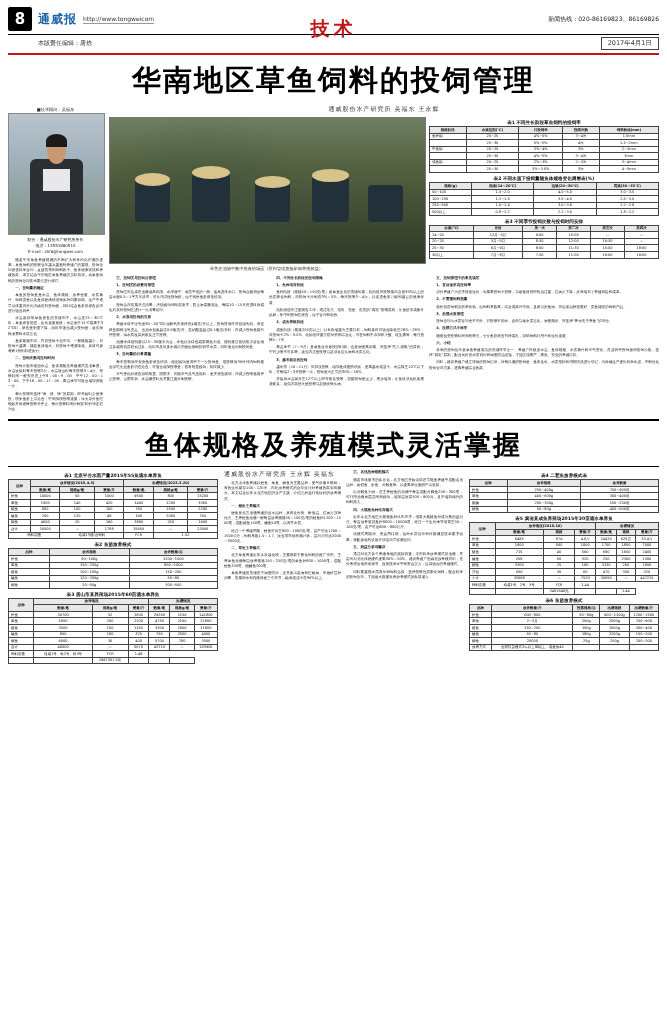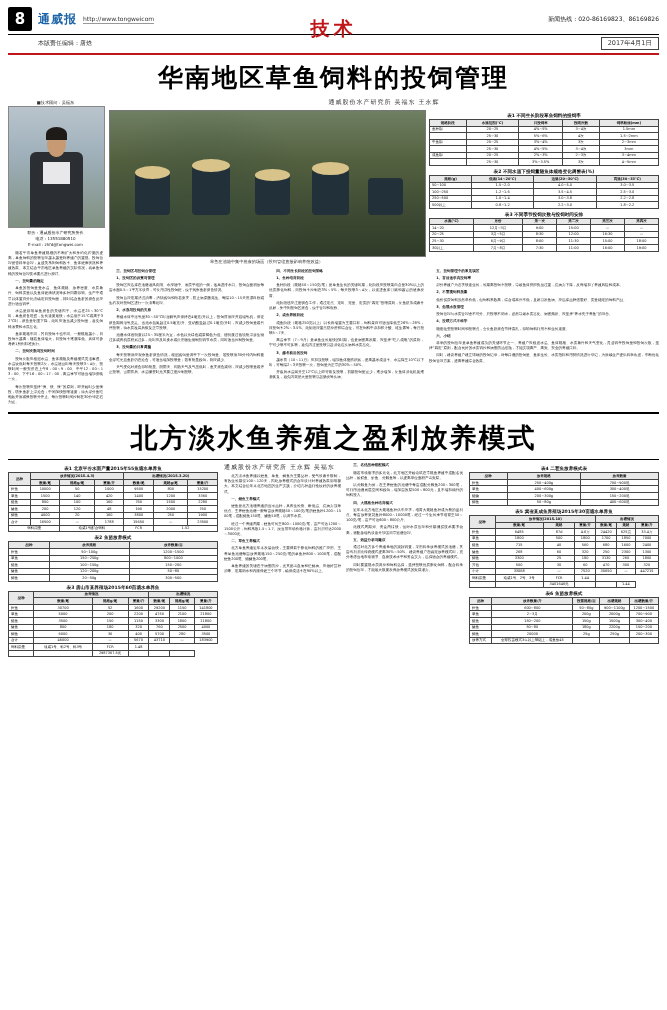--- a/index.html
+++ b/index.html
@@ -25,21 +25,21 @@
   .datebox{margin-left:auto;border:1px solid #444;padding:1px 6px;font-size:6.5px;}
   .sectionTitle{
     position:absolute;left:50%;transform:translateX(-50%);top:16px;
     font-size:19px;font-weight:bold;color:#c0161a;letter-spacing:4px;
     font-family:"DejaVu Sans","Liberation Sans",sans-serif;
   }
   .redrule{border-top:2px solid #c0161a;margin-top:2px;}
 
   
   .headline{
-    text-align:center;font-size:25px;font-weight:bold;letter-spacing:2px;
+    text-align:center;font-size:29px;font-weight:bold;letter-spacing:2px;
     margin:6px 0 4px 0;color:#000;
   }
   .byline{text-align:center;font-size:6px;color:#333;margin-bottom:3px;letter-spacing:1px;}
 
   
   .col-text{
     font-size:3.6px;line-height:1.45;text-align:justify;color:#222;
     word-break:break-all;
   }
   .col-text p{margin:0 0 2px 0;text-indent:2em;}
@@ -339,21 +339,21 @@
           <p>随意改变投喂时间和投喂点，会使鱼群摄食节律紊乱，影响饲料利用率和生长速度。</p>
           <p class="subhead">六、小结</p>
           <p>科学的投饲管理是草鱼养殖成功的关键环节之一。养殖户应根据水温、鱼体规格、水质条件和天气变化，灵活调整投饲量和投饲次数，坚持“四定”原则，配合良好的水质调控和病害防治措施，才能实现高产、高效、安全的养殖目标。</p>
           <p>同时，建议养殖户建立详细的投饲记录，对每口塘的投饲量、鱼体生长、水质指标和用药情况进行登记，为后续生产提供科学依据，不断优化投饲管理方案，提高养殖综合效益。</p>
         </div>
       </div>
     </div>
   </div>
 
   <div class="band">
-    <div class="headline2">北方淡水鱼养殖之盈利放养模式</div>
+    <div class="headline2">鱼体规格及养殖模式灵活掌握</div>
   </div>
 
   <div class="bottom-grid">
 
     <div>
       <div class="tbl-title">表1  北京平谷水面产量2015年55鱼塘水单养鱼</div>
       <table class="dt">
         <thead>
           <tr>
             <th rowspan="2">品种</th>

